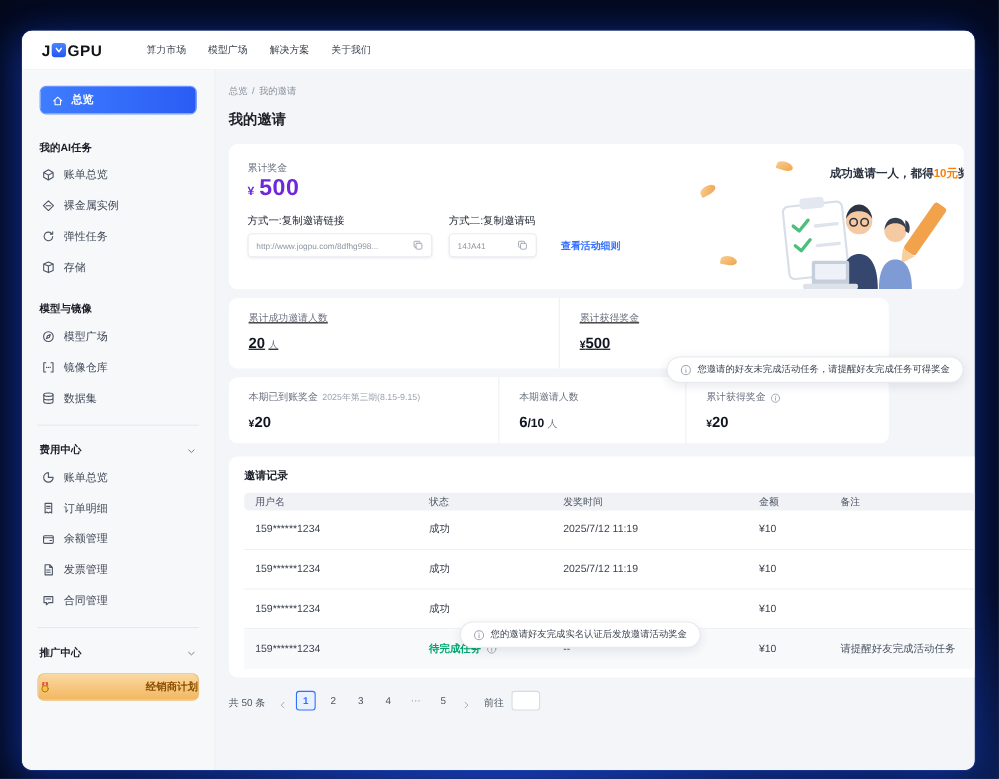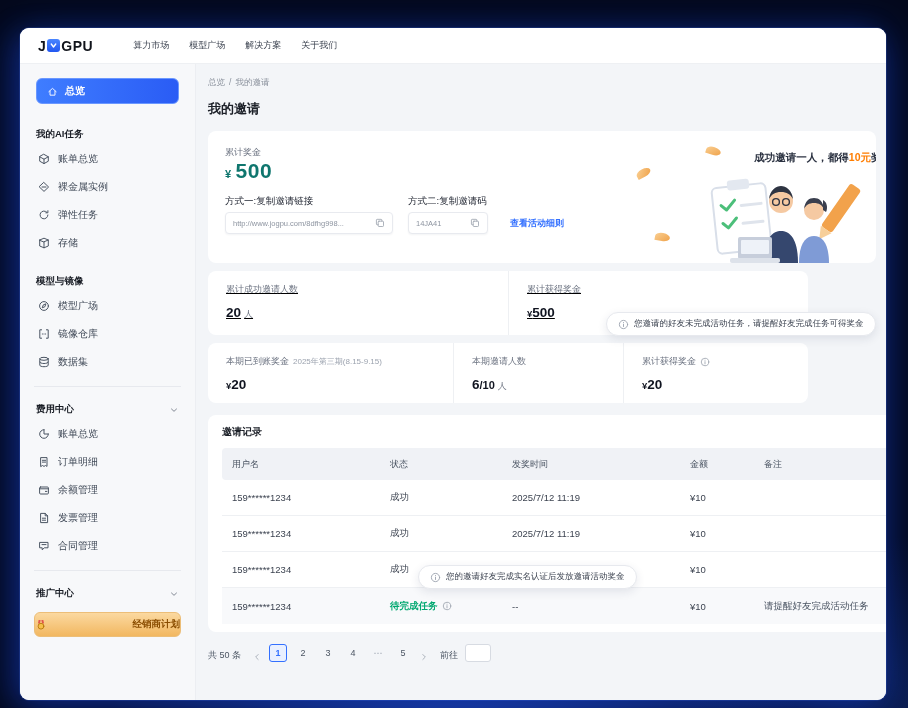--- a/index.html
+++ b/index.html
@@ -52,21 +52,21 @@
   .ic svg { display:block; fill:none; stroke:currentColor; stroke-width:1; stroke-linecap:round; stroke-linejoin:round; }
   
   .main { position:relative; flex:1; min-width:0; background:#f3f5f8; padding:13px 0 0 12px; overflow:hidden; }
   .breadcrumb { font-size:8.5px; color:#8a919c; display:flex; gap:4px; }
   .breadcrumb .cur { color:#8a919c; }
   .page-title { font-size:13px; font-weight:bold; color:#1d2129; margin-top:11px; }
   .card { background:#fff; border-radius:8px; }
   
   .banner { position:relative; margin-top:13px; width:668px; height:132px; overflow:hidden; }
   .banner-label { position:absolute; left:17px; top:15px; font-size:9px; color:#6b7280; }
-  .banner-amount { position:absolute; left:17px; top:28px; color:#0f766e; }
+  .banner-amount { position:absolute; left:17px; top:28px; color:#6d28d9; }
   .banner-amount .cur { font-size:11px; font-weight:bold; }
   .banner-amount .val { font-size:21px; font-weight:bold; letter-spacing:.5px; }
   .method-label { position:absolute; top:64px; font-size:9.5px; font-weight:normal; color:#222733; }
   .m1 { left:17px; } .m2 { left:200px; }
   .invite-input { position:absolute; top:81px; height:22px; background:#fff; border:1px solid #e8eaef; border-radius:4px;
     box-shadow:0 1px 2px rgba(20,30,60,.05); display:flex; align-items:center; padding:0 7px; gap:6px; }
   .ii1 { left:17px; width:168px; } .ii2 { left:200px; width:80px; }
   .invite-input .txt { flex:1; font-size:7.5px; color:#8d94a0; white-space:nowrap; overflow:hidden; }
   .invite-input .copy { color:#9ca3af; cursor:pointer; }
   .rules-link { position:absolute; left:302px; top:86px; font-size:9px; font-weight:bold; color:#3370ff; cursor:pointer; }
@@ -85,28 +85,28 @@
   .stat-value { margin-top:7px; color:#101420; }
   .stat-value .big { font-size:13.5px; font-weight:bold; }
   .stat-value .cur { font-size:9.5px; font-weight:bold; }
   .stat-value .mid { font-size:11px; font-weight:bold; }
   .stat-value .unit { font-size:9px; color:#6b7280; margin-left:3px; font-weight:normal; }
   .info-ic { color:#9ca3af; }
   
   .tooltip { position:absolute; background:#fff; border:1px solid #e7e9ee; border-radius:14px;
     box-shadow:0 3px 10px rgba(25,40,80,.10); padding:5px 11px; font-size:8.5px; color:#3c4350;
     display:flex; align-items:center; gap:5px; white-space:nowrap; z-index:5; }
-  .tt-stats { left:410px; top:248px; }
+  .tt-stats { left:410px; top:260px; }
   .tt-table { left:222px; top:501px; }
   
   .records { margin-top:12px; width:712px; padding:10px 14px 8px; }
   .records-title { font-size:10px; font-weight:bold; color:#1d2129; }
   .tbl { margin-top:9px; }
   .trow { display:grid; grid-template-columns:158px 122px 178px 74px 170px; align-items:center; }
-  .thead { background:#f0f2f6; border-radius:4px; height:32px; }
+  .thead { background:#f0f2f6; border-radius:4px; height:16px; }
   .thead .cell { font-size:9px; color:#4b5563; }
   .cell { padding-left:10px; font-size:9.5px; color:#3c4350; white-space:nowrap; overflow:hidden; }
   .tbody .trow { height:36px; border-bottom:1px solid #eef0f3; }
   .tbody .trow:last-child { border-bottom:none; background:#f8f9fb; }
   .status-pending { color:#00a870; font-weight:bold; display:flex; align-items:center; gap:4px; }
   .remark { color:#4b5563; }
   
   .pagination { margin-top:12px; display:flex; align-items:flex-end; gap:7px; font-size:9px; color:#4b5563; }
   .pg-total { margin-right:4px; }
   .pg-arrow { color:#9ca3af; cursor:pointer; display:flex; }

